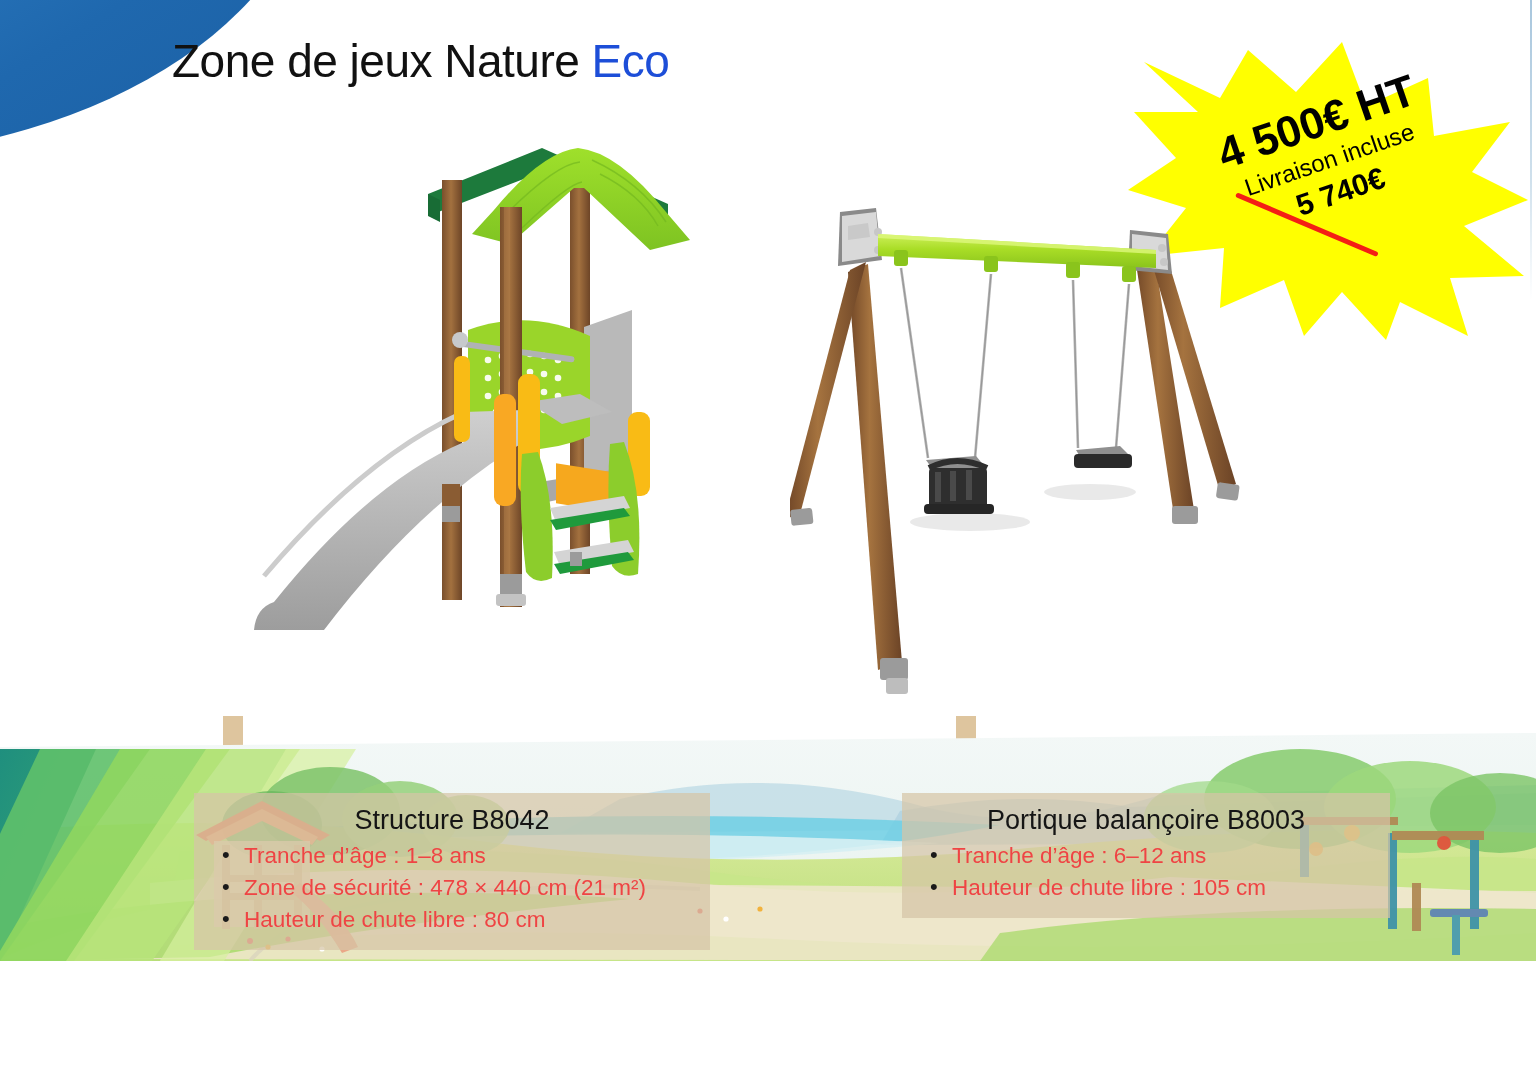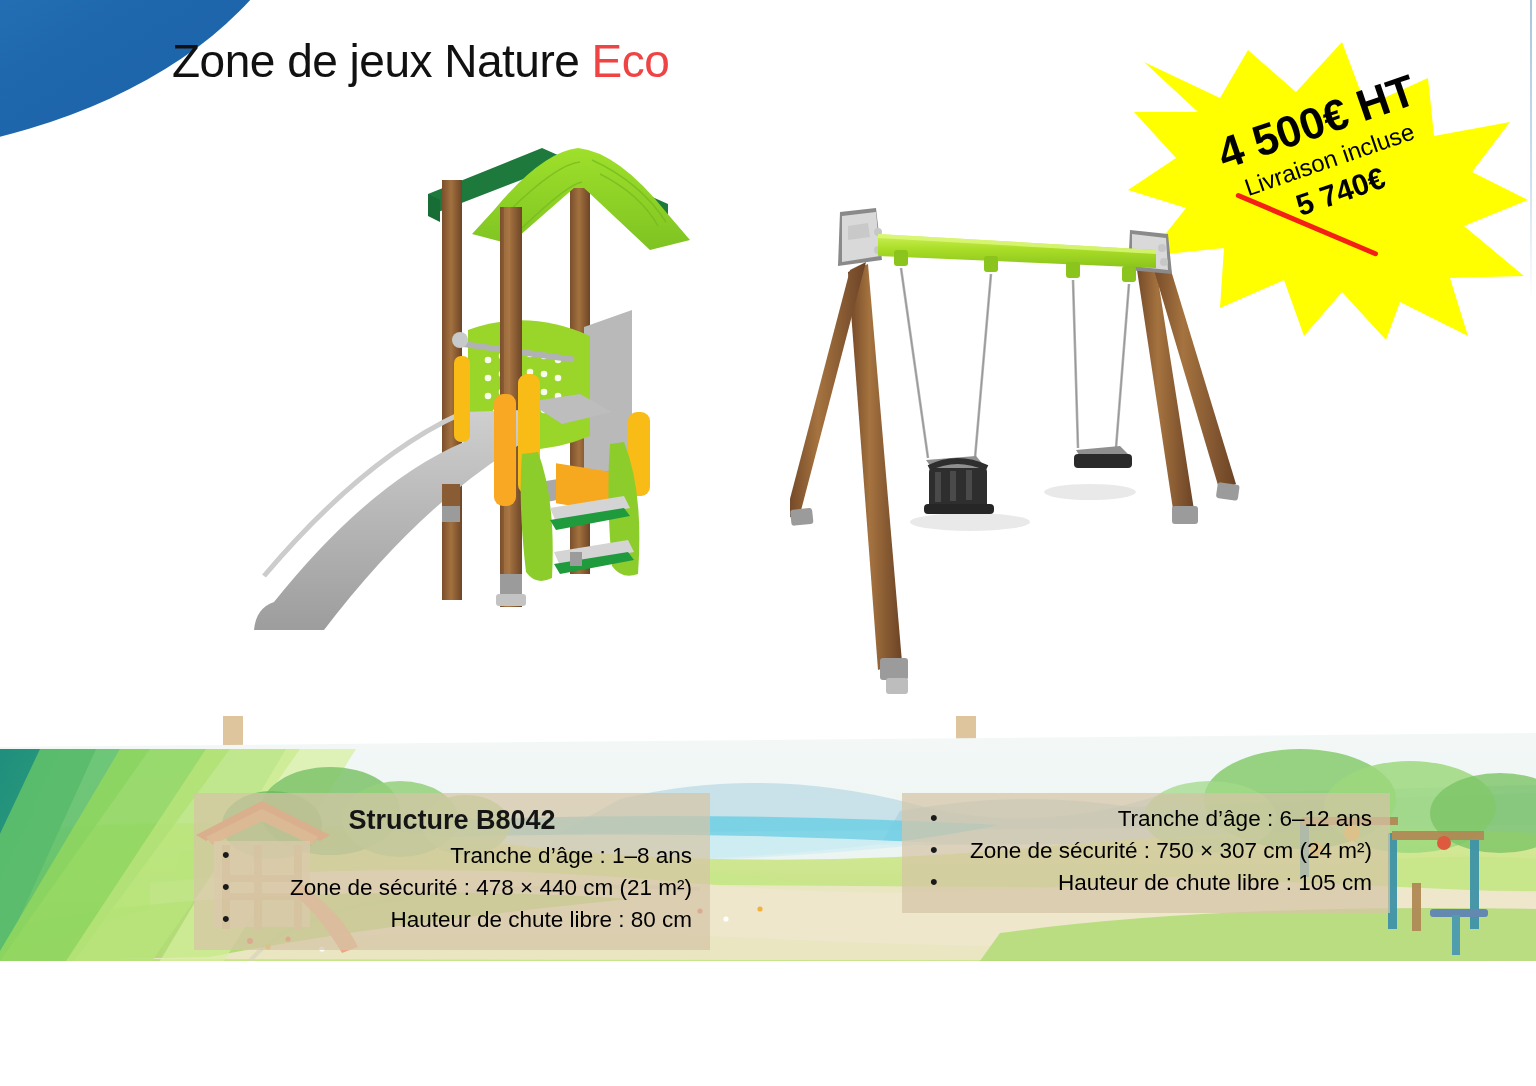--- a/index.html
+++ b/index.html
@@ -13,21 +13,21 @@
   .corner-swoosh{position:absolute;left:-160px;top:-150px;width:480px;height:300px;
     background:linear-gradient(150deg,#2f7fc4 0%,#1f68ae 55%,#1b5fa3 100%);
     border-bottom-right-radius:100% 100%;border-bottom-left-radius:0;
     transform:rotate(-2deg);}
   .edge-line-right{position:absolute;right:4px;top:0;width:2px;height:300px;
     background:linear-gradient(180deg,#a8c6dd,#cfe0ec 60%,rgba(255,255,255,0));}
 
   
   .title{position:absolute;left:172px;top:34px;font-size:46px;color:#111;
     font-weight:400;letter-spacing:-0.5px;white-space:nowrap;}
-  .title .eco{color:#ef4444;}
+  .title .eco{color:#1d4ed8;}
 
   
   .burst-wrap{position:absolute;left:1128px;top:40px;width:400px;height:300px;}
   .burst-wrap svg{display:block;width:100%;height:100%;overflow:visible;}
   .burst-text{position:absolute;left:0;top:0;width:400px;height:300px;
     pointer-events:none;}
   .price-rot{position:absolute;left:50px;top:58px;width:300px;
     transform:rotate(-19deg);text-align:center;}
   .price-main{font-size:44px;font-weight:700;color:#000;line-height:1.0;
     letter-spacing:0px;white-space:nowrap;}
@@ -45,24 +45,24 @@
   
   .arrow{position:absolute;width:60px;height:90px;}
 
   
   .banner{position:absolute;left:0;top:733px;width:1536px;height:228px;overflow:hidden;}
   .banner svg{display:block;width:1536px;height:228px;}
 
   
   .infobox{position:absolute;background:rgba(214,197,166,0.72);padding:10px 18px 14px 18px;}
   .infobox .bh{font-size:27px;color:#151515;text-align:center;margin:2px 0 4px 0;
-    font-weight:700;white-space:nowrap;}
+    font-weight:400;white-space:nowrap;}
   .infobox ul{margin:0;padding:0 0 0 6px;list-style:none;}
-  .infobox li{font-size:22.5px;color:#000000;line-height:1.42;white-space:nowrap;
-    position:relative;padding-left:26px;text-align:right;}
+  .infobox li{font-size:22.5px;color:#ef4444;line-height:1.42;white-space:nowrap;
+    position:relative;padding-left:26px;}
   .infobox li:before{content:"\2022";position:absolute;left:4px;top:-1px;font-size:22px;color:#1a1a1a;}
 
   
   .footer{position:absolute;left:0;top:961px;width:1536px;height:125px;background:#fff;}
 </style>
 </head>
 <body>
 
 <div id="page">
 
@@ -360,23 +360,23 @@
   <div class="infobox" style="left:194px;top:793px;width:480px;">
     <div class="bh">Structure B8042</div>
     <ul>
       <li>Tranche d’âge : 1–8 ans</li>
       <li>Zone de sécurité : 478 × 440 cm (21 m²)</li>
       <li>Hauteur de chute libre : 80 cm</li>
     </ul>
   </div>
 
   <div class="infobox" style="left:902px;top:793px;width:452px;">
+    <div class="bh">Portique balançoire B8003</div>
     <ul>
       <li>Tranche d’âge : 6–12 ans</li>
-      <li>Zone de sécurité : 750 × 307 cm (24 m²)</li>
       <li>Hauteur de chute libre : 105 cm</li>
     </ul>
   </div>
 
   <div class="footer">
     
 
     
   </div>
 

